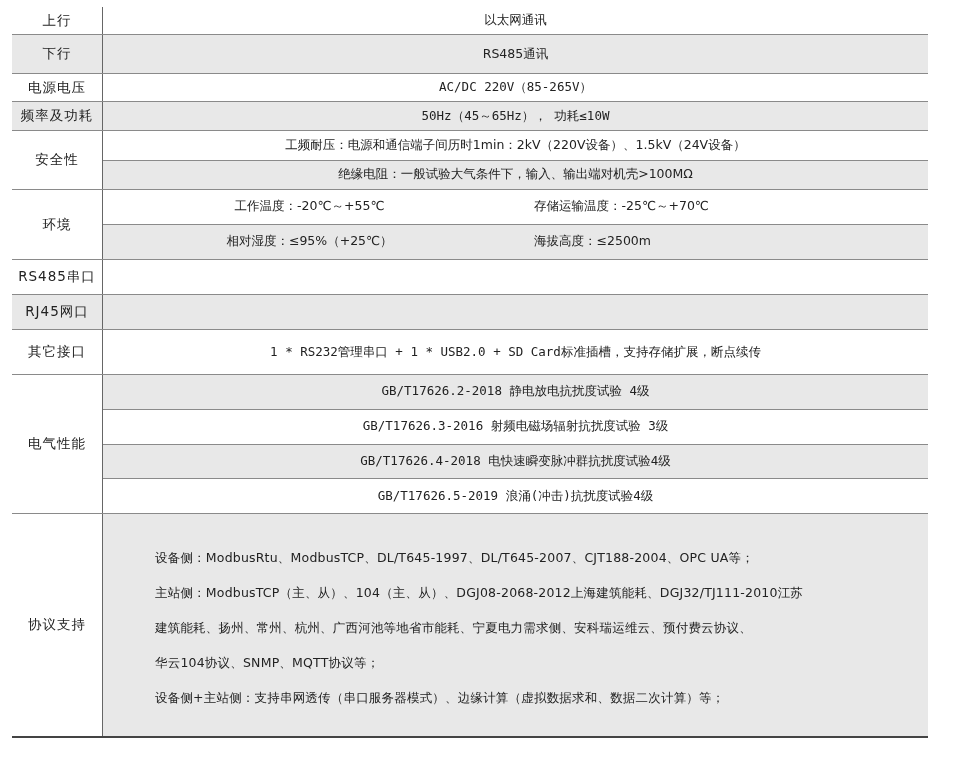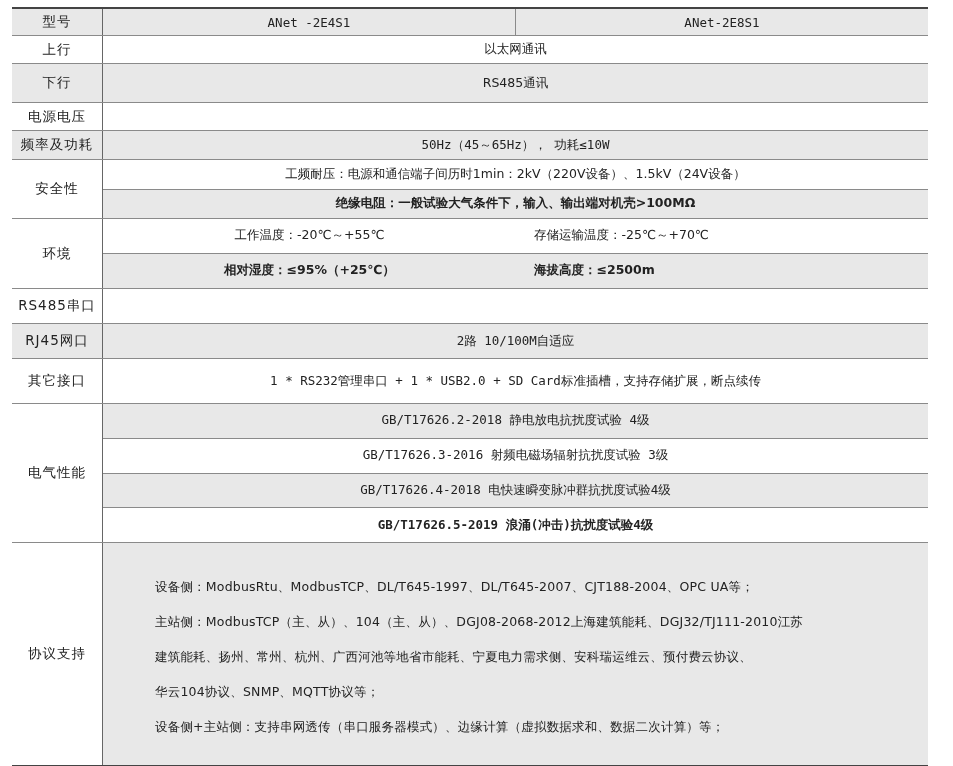--- a/index.html
+++ b/index.html
@@ -11,58 +11,50 @@
   .row.last { border-bottom: 2px solid #444; }
   .lbl { width: 91px; flex: 0 0 91px; display: flex; align-items: center; justify-content: center;
          font-size: 13.5px; letter-spacing: 1px; border-right: 1px solid #666; box-sizing: border-box; }
   .val { flex: 1; display: flex; flex-direction: column; }
   .cell { display: flex; align-items: center; justify-content: center; font-size: 12.5px;
           font-family: "DejaVu Sans Mono", "Liberation Mono", monospace; box-sizing: border-box; }
   .cell.cjk { font-family: "DejaVu Sans", "Liberation Sans", sans-serif; }
   .g { background: #e8e8e8; }
   .w { background: #ffffff; }
   .sub { border-bottom: 1px solid #8a8a8a; }
-  .sub:last-child { border-bottom: none; font-weight: bold; }
+  .sub:last-child { border-bottom: none; }
   .split { display: flex; width: 100%; height: 100%; }
   .split > .half { flex: 0 0 413px; display: flex; align-items: center; justify-content: center; border-right: 1px solid #8a8a8a; box-sizing: border-box; }
   .split > .half2 { flex: 1; display: flex; align-items: center; justify-content: center; }
   .env { display: flex; width: 100%; height: 100%; }
   .env .a { flex: 0 0 413px; display: flex; align-items: center; justify-content: center; }
   .env .b { flex: 1; display: flex; align-items: center; padding-left: 18px; }
   .proto { flex: 1; padding: 26px 0 0 52px; box-sizing: border-box; font-size: 12.5px; }
   .proto .line { height: 35px; line-height: 35px; white-space: nowrap;
                  font-family: "DejaVu Sans", "Liberation Sans", sans-serif; letter-spacing: 0.2px; }
 </style>
 </head>
 <body>
 
 <div class="tbl">
 
-  <div class="row first g" style="height:29px">
-    <div class="lbl">型号</div>
-    <div class="val">
-      <div class="split">
-        <div class="half cell">ANet -2E4S1</div>
-        <div class="half2 cell">ANet-2E8S1</div>
-      </div>
-    </div>
-  </div>
 
   <div class="row w" style="height:28px">
     <div class="lbl">上行</div>
     <div class="val cell cjk">以太网通讯</div>
   </div>
 
   <div class="row g" style="height:39px">
     <div class="lbl">下行</div>
     <div class="val cell cjk">RS485通讯</div>
   </div>
 
   <div class="row w" style="height:28px">
     <div class="lbl">电源电压</div>
+    <div class="val cell">AC/DC 220V（85-265V）</div>
   </div>
 
   <div class="row g" style="height:29px">
     <div class="lbl">频率及功耗</div>
     <div class="val cell">50Hz（45～65Hz）， 功耗≤10W</div>
   </div>
 
   <div class="row w" style="height:59px">
     <div class="lbl">安全性</div>
     <div class="val">
@@ -88,21 +80,20 @@
       </div>
     </div>
   </div>
 
   <div class="row w" style="height:35px">
     <div class="lbl">RS485串口</div>
   </div>
 
   <div class="row g" style="height:35px">
     <div class="lbl">RJ45网口</div>
-    <div class="val cell">2路 10/100M自适应</div>
   </div>
 
   <div class="row w" style="height:45px">
     <div class="lbl">其它接口</div>
     <div class="val cell">1 * RS232管理串口 + 1 * USB2.0 + SD Card标准插槽，支持存储扩展，断点续传</div>
   </div>
 
   <div class="row w" style="height:139px">
     <div class="lbl">电气性能</div>
     <div class="val">

